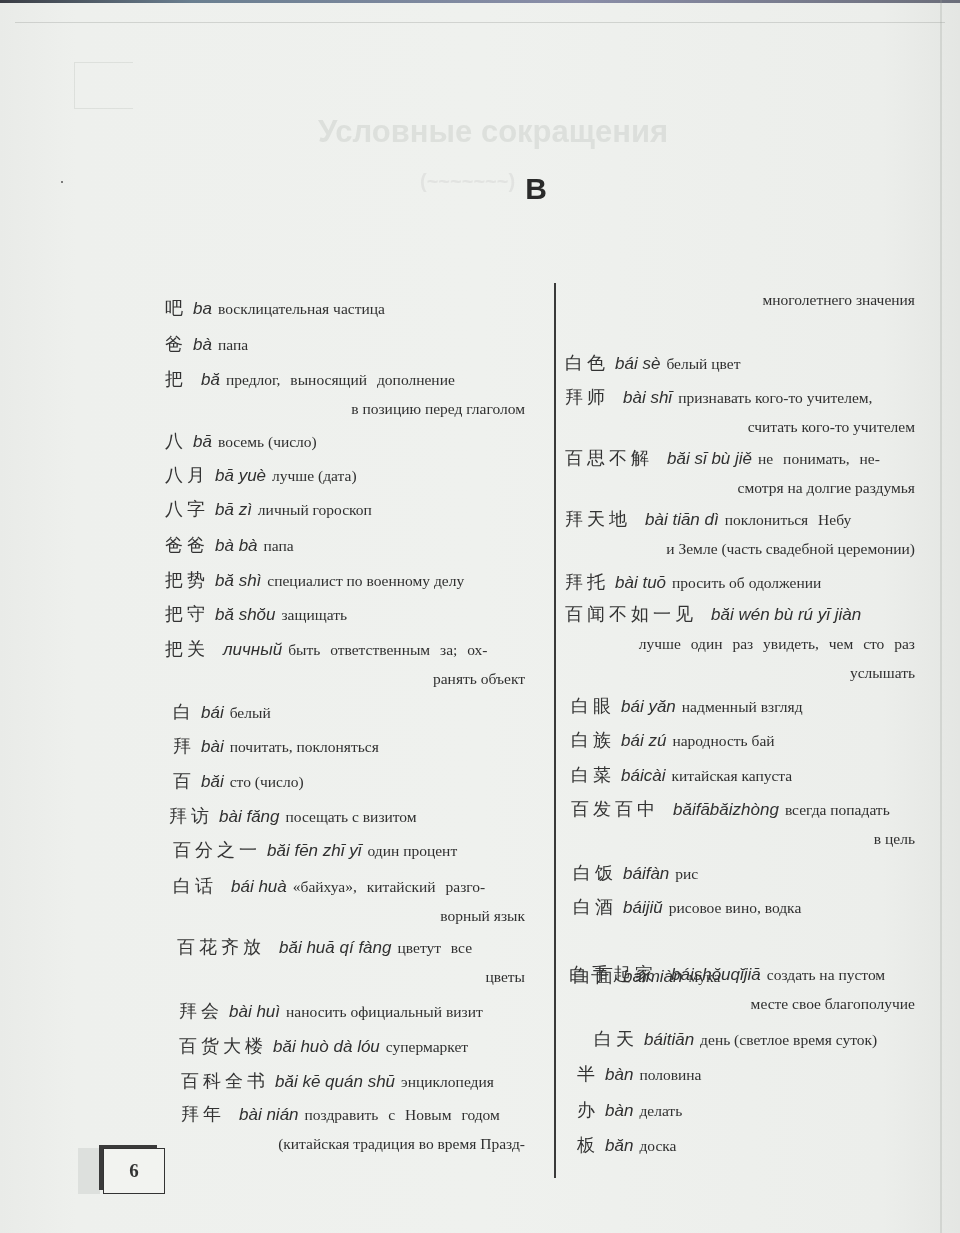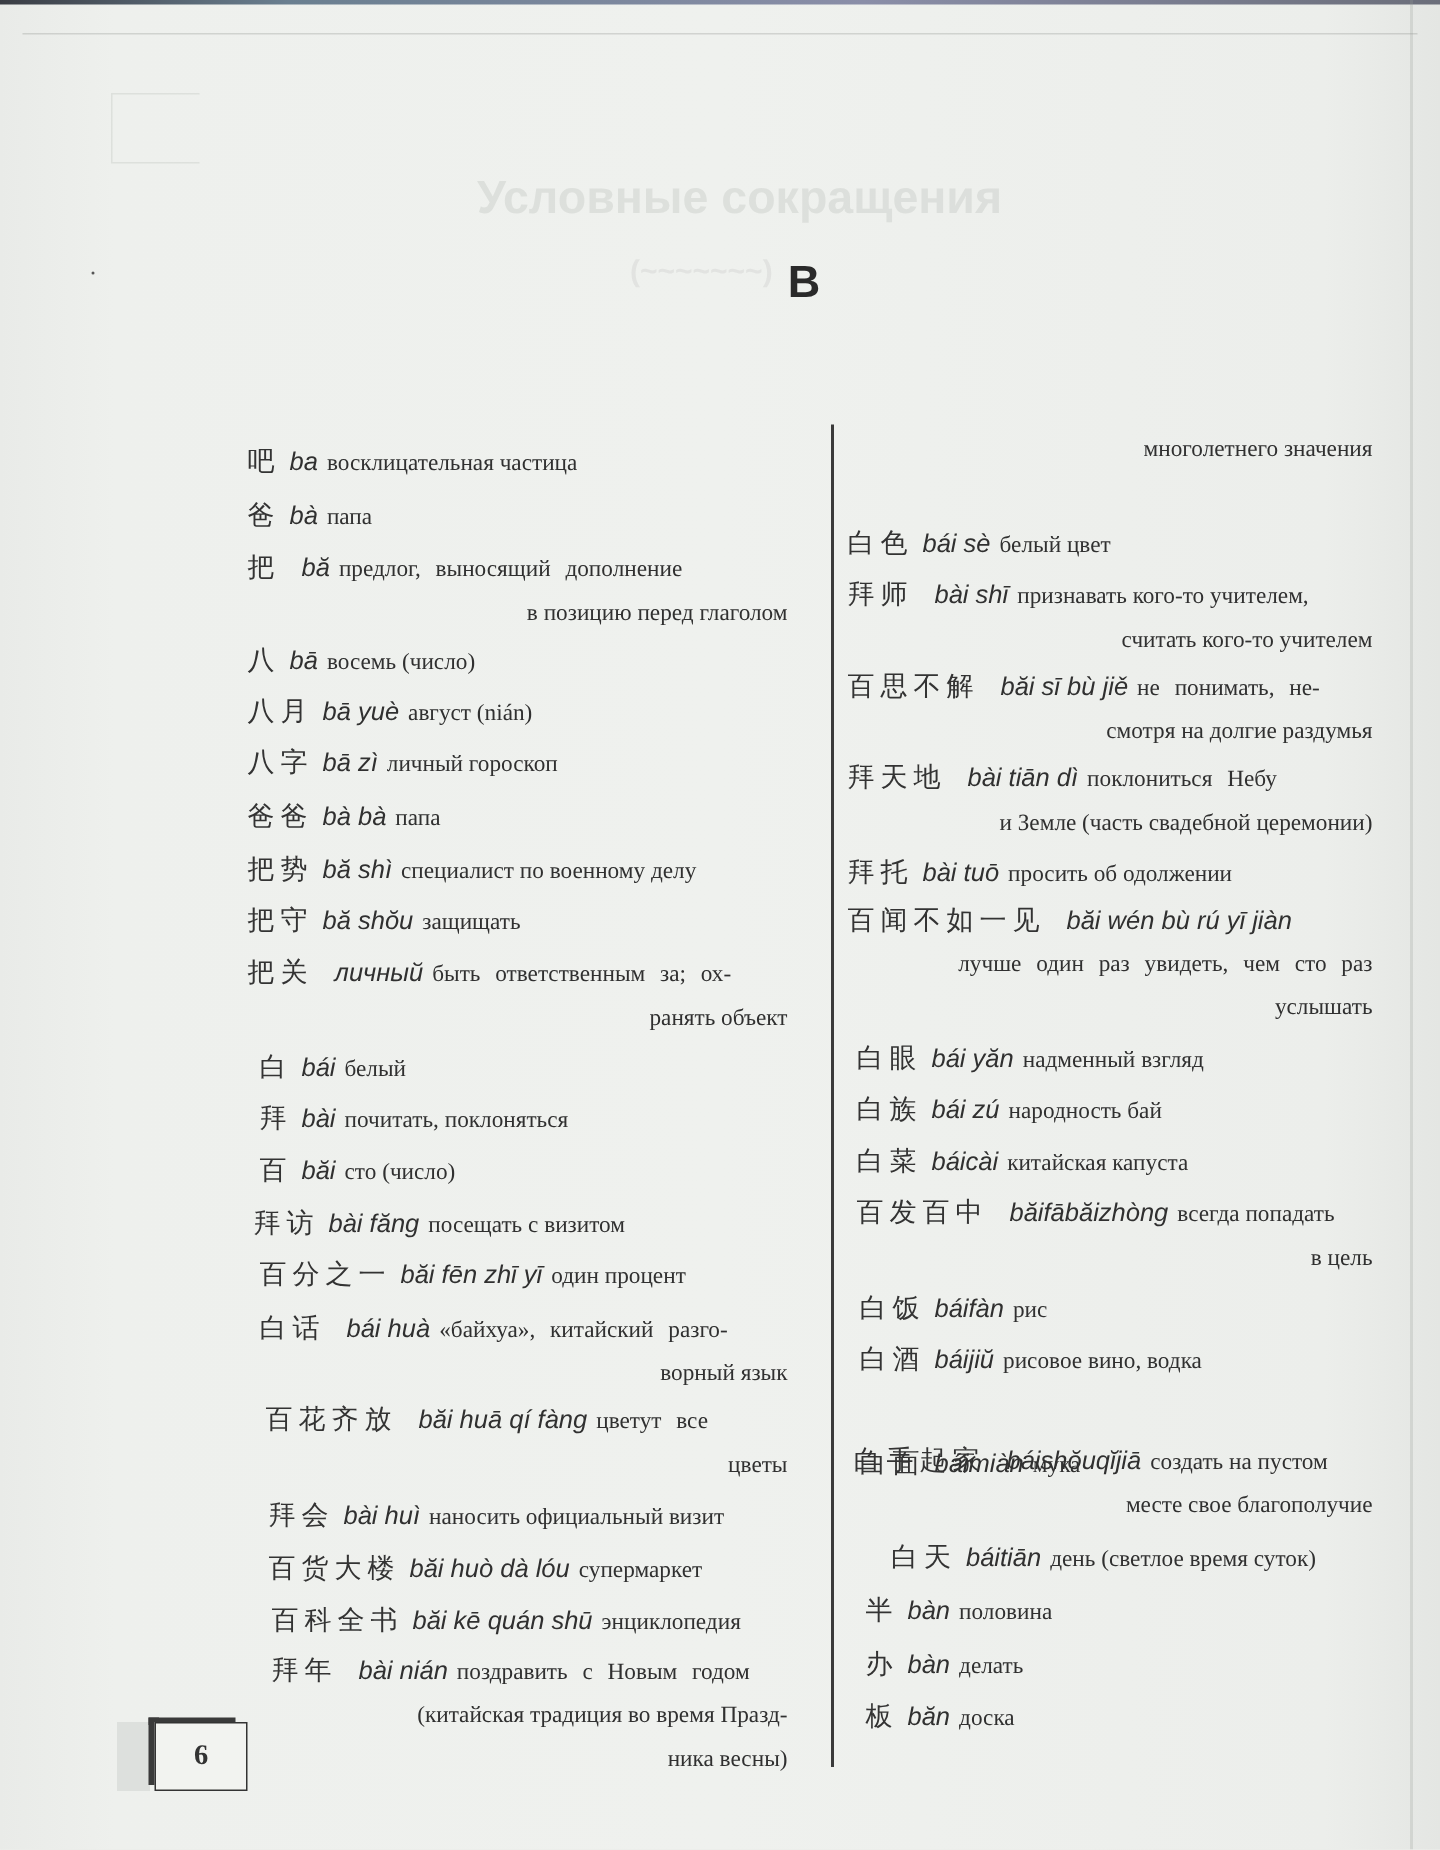--- a/index.html
+++ b/index.html
@@ -205,21 +205,21 @@
       <div class="line1">
           <span class="hz">八</span>
           <span class="py">bā</span>
           <span class="def">восемь (число)</span>
         </div>
     </div>
     <div class="entry" style="top:167px">
       <div class="line1">
           <span class="hz">八月</span>
           <span class="py">bā yuè</span>
-          <span class="def">август (nián)</span>
+          <span class="def">лучше (дата)</span>
         </div>
     </div>
     <div class="entry" style="top:201px">
       <div class="line1">
           <span class="hz">八字</span>
           <span class="py">bā zì</span>
           <span class="def">личный гороскоп</span>
         </div>
     </div>
     <div class="entry" style="top:237px">
@@ -323,21 +323,20 @@
           <span class="def">энциклопедия</span>
         </div>
     </div>
     <div class="entry wide" style="top:806px">
       <div class="line1">
           <span class="hz spaced" style="margin-left:16px">拜年</span>
           <span class="py">bài nián</span>
           <span class="def">поздравить с Новым годом</span>
         </div>
       <div class="cont" style="padding-left:64px">(китайская традиция во время Празд-</div>
-      <div class="cont" style="padding-left:64px">ника весны)</div>
     </div>
   </div>
 
   <div class="column col-right">
     <div class="entry wide" style="top:-8px">
       <div class="cont">многолетнего значения</div>
     </div>
     <div class="entry" style="top:55px">
       <div class="line1">
           <span class="hz">白色</span>

